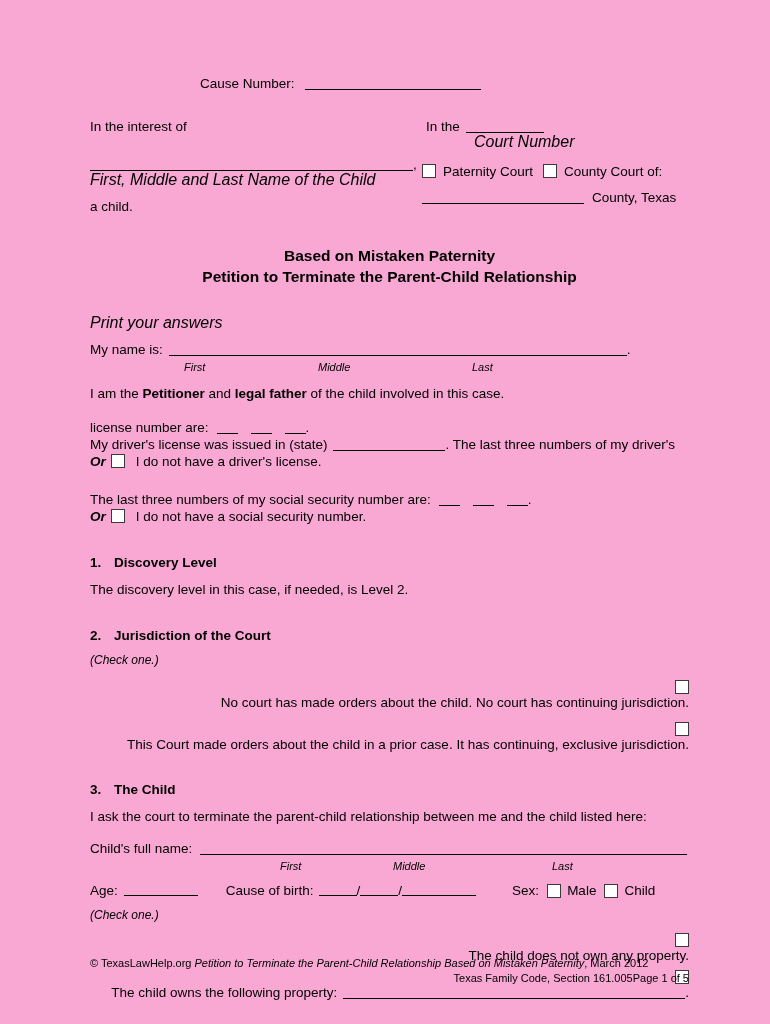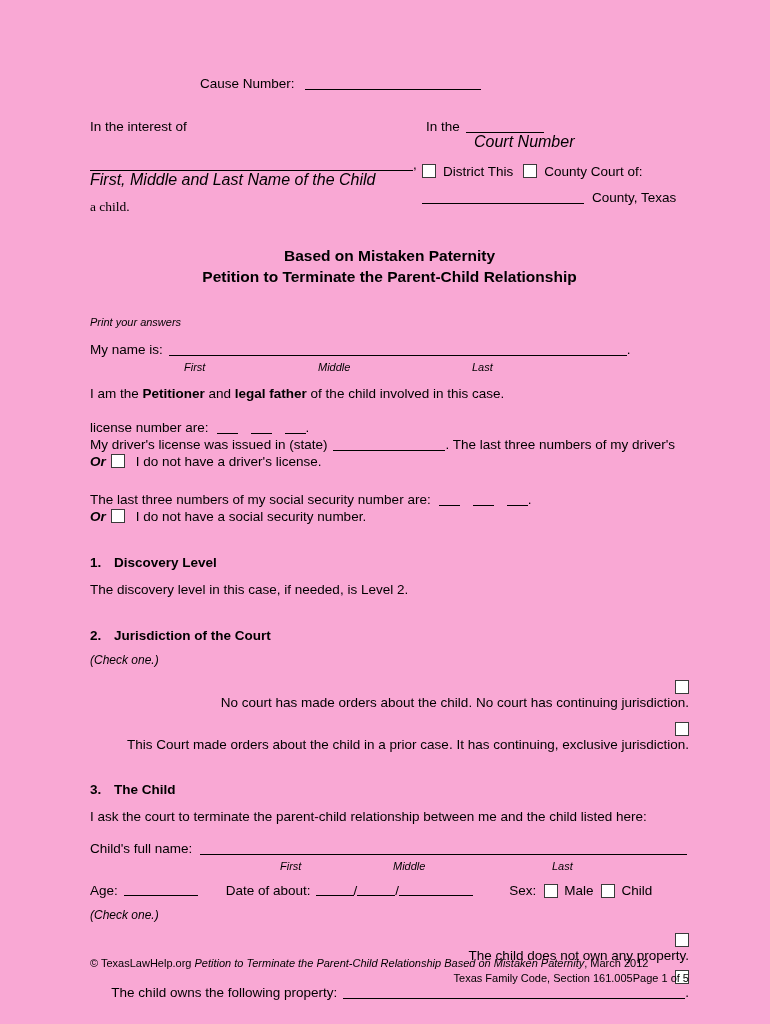--- a/index.html
+++ b/index.html
@@ -38,40 +38,40 @@
 
   
   .cause-row { margin-left:110px; }
   .cause-row .blank { width:176px; margin-left:10px; }
 
   .hdr { display:flex; margin-top:26px; }
   .hdr-left { width:332px; flex:0 0 auto; }
   .hdr-right { flex:1; }
   .child-name-row { margin-top:21px; }
   .child-name-row .blank { width:323px; }
-  .a-child { margin-top:12px;font-family:Liberation Serif, serif; }
+  .a-child { margin-top:12px; }
   .in-the-row { margin-left:4px; }
   .in-the-row .blank { width:78px; margin-left:6px; }
   .court-num-cap { margin-left:52px; }
   .court-type-row { margin-top:15px; }
   .court-type-row .cb { margin-right:7px; }
   .court-type-row .lbl2 { margin-left:10px; }
   .county-row { margin-top:9px; }
   .county-row .blank { width:162px; }
   .county-row .suffix { margin-left:8px; }
 
   .title-block {
     margin-top:30px;
     text-align:center;
     font-weight:bold;
     font-size:15.5px;
     line-height:21px;
   }
 
-  .print-note { margin-top:27px; font-size:11px; }
+  .print-note { margin-top:27px; font-size:16px; }
   .name-row { margin-top:10px; }
   .name-row .blank { width:458px; margin-left:6px; }
   .name-caps { margin-left:82px; width:460px; margin-top:1px; }
   .name-caps .c1 { left:12px; } .name-caps .c2 { left:146px; } .name-caps .c3 { left:300px; }
   .petitioner-line { margin-top:13px; }
 
   .dl-block { margin-top:17px; }
   .dl-block .state-blank { width:112px; margin-left:6px; }
   .digit-blank { width:21px; margin-left:13px; }
   .digit-first { margin-left:8px; }
@@ -134,21 +134,21 @@
       </div>
       <div class="caption">First, Middle and Last Name of the Child</div>
       <div class="a-child">a child.</div>
     </div>
     <div class="hdr-right">
       <div class="in-the-row">
         <span>In the</span><span class="blank"></span>
       </div>
       <div class="caption court-num-cap">Court Number</div>
       <div class="court-type-row">
-        <span class="cb"></span><span>District This</span><span class="cb lbl2"></span><span>County Court of:</span>
+        <span class="cb"></span><span>Paternity Court</span><span class="cb lbl2"></span><span>County Court of:</span>
       </div>
       <div class="county-row">
         <span class="blank"></span><span class="suffix">County, Texas</span>
       </div>
     </div>
   </div>
 
   <div class="title-block">
     <div>Based on Mistaken Paternity</div>
     <div>Petition to Terminate the Parent-Child Relationship</div>
@@ -222,21 +222,21 @@
   </div>
   <div class="cap-row child-caps">
     <span class="c1">First</span>
     <span class="c2">Middle</span>
     <span class="c3">Last</span>
   </div>
 
   <div class="age-row">
     <span>Age:</span>
       <span class="blank age-blank"></span>
-      <span class="dob-label">Date of about:</span>
+      <span class="dob-label">Cause of birth:</span>
       <span class="blank dob1"></span>
       <span>/</span>
       <span class="blank dob2"></span>
       <span>/</span>
       <span class="blank dob3"></span>
       <span class="sex-label">Sex:</span>
       <span class="cb"></span>
       <span class="sex-lbl">Male</span>
       <span class="cb"></span>
       <span class="sex-lbl">Child</span>

